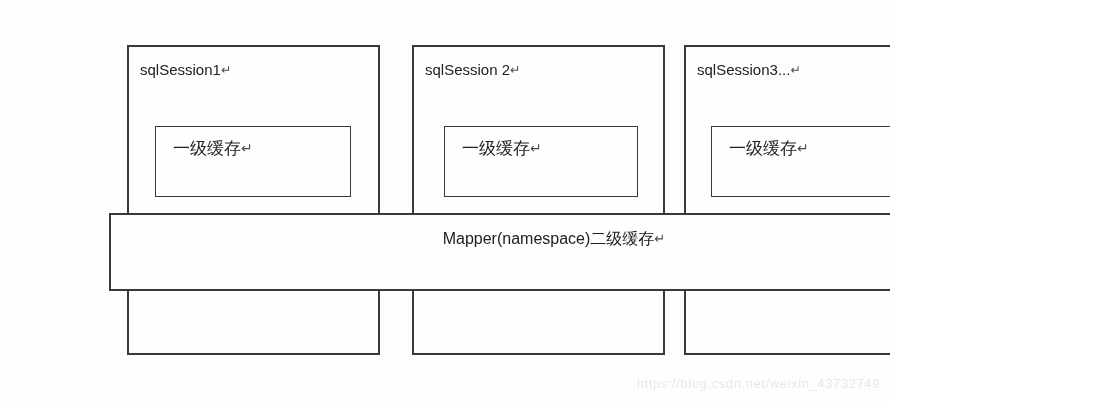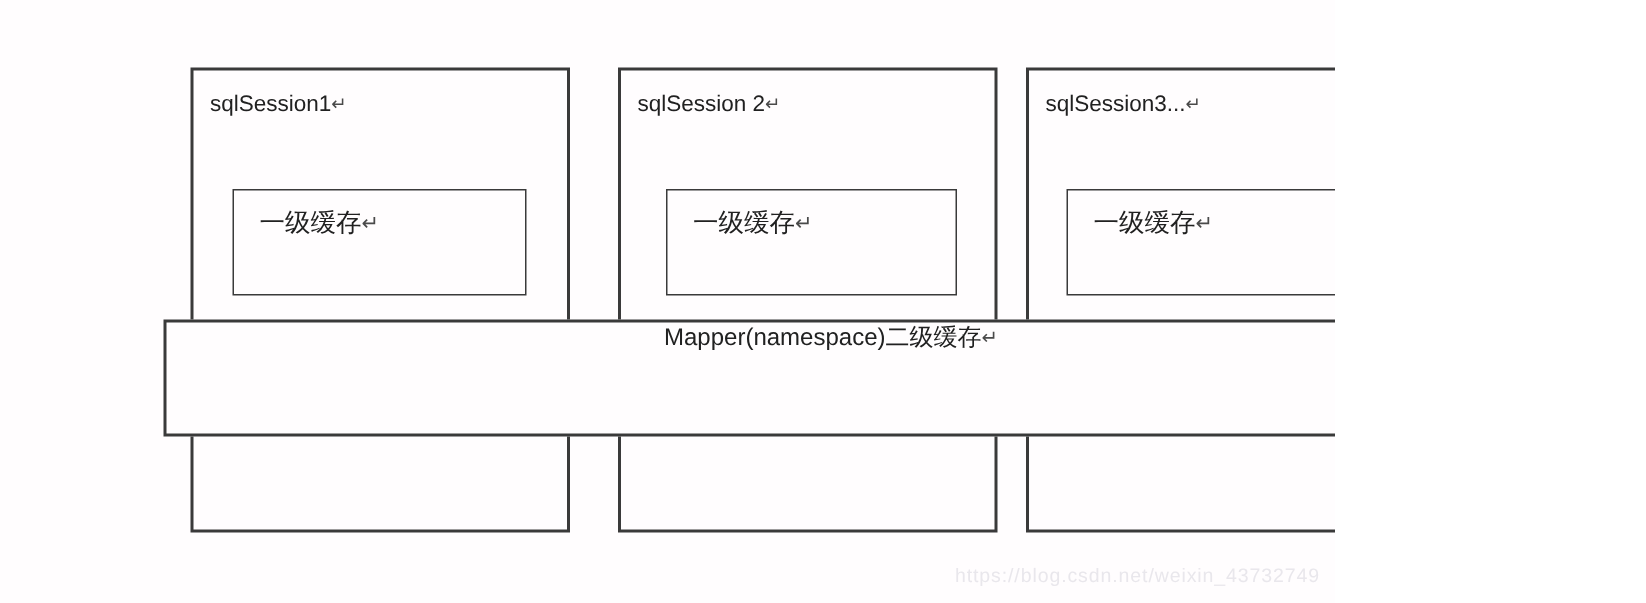--- a/index.html
+++ b/index.html
@@ -53,20 +53,21 @@
   .l2-band {
     position: absolute;
     left: 109px;
     top: 213px;
     width: 890px;
     height: 78px;
     border: 2px solid #3a3a3a;
     background: #fffdfe;
     z-index: 5;
     text-align: center;
+    padding-top: 14px;
     font-size: 16px;
     color: #212121;
   }
 
   .pmark {
     font-size: 0.82em;
     color: #4a4a4a;
     vertical-align: 6%;
   }
 

